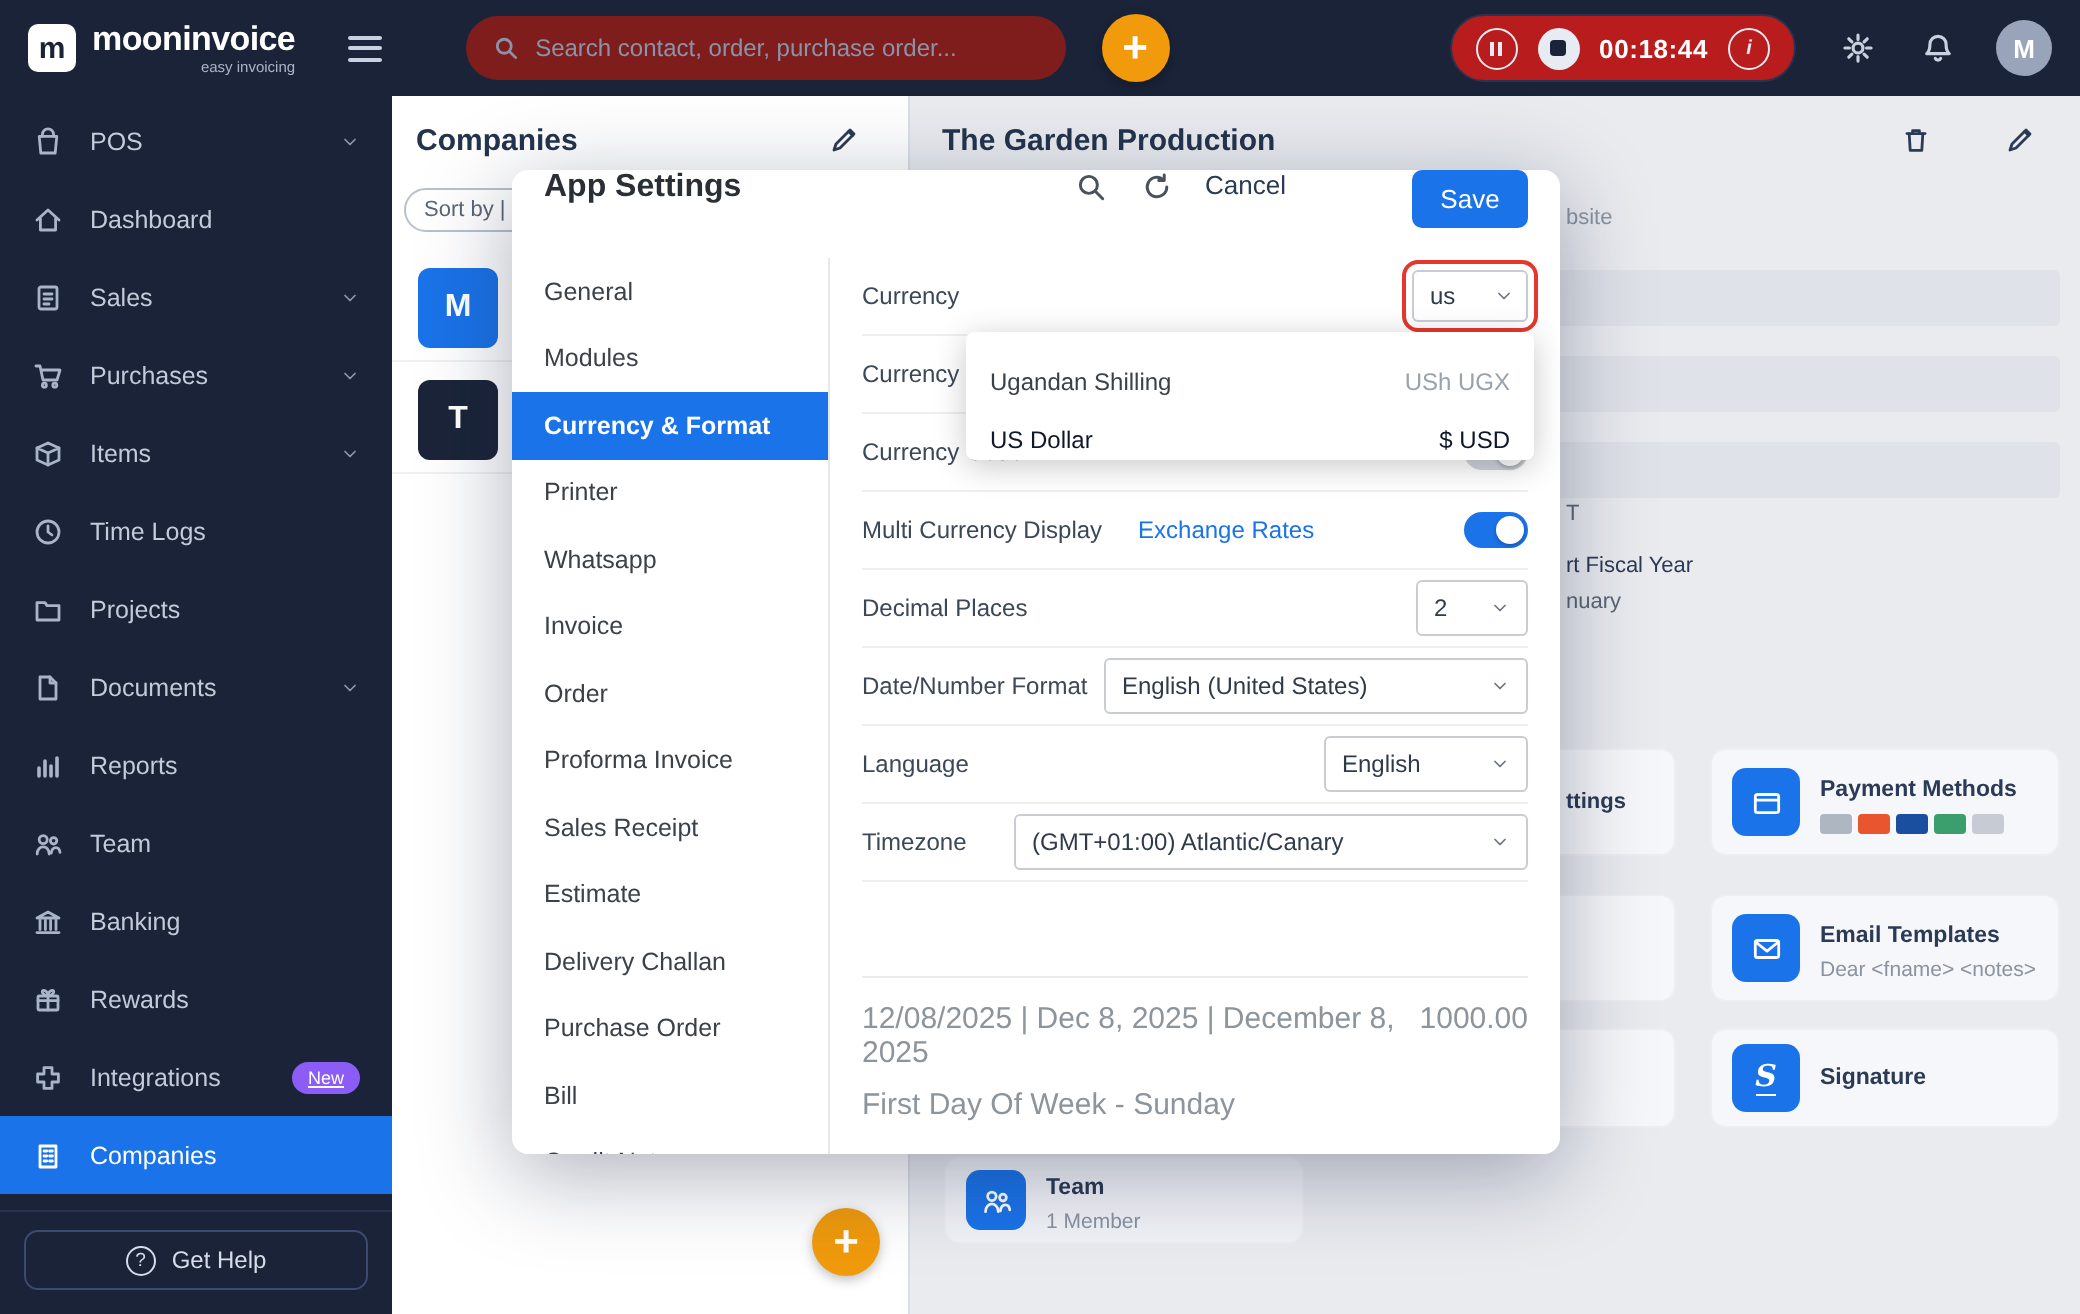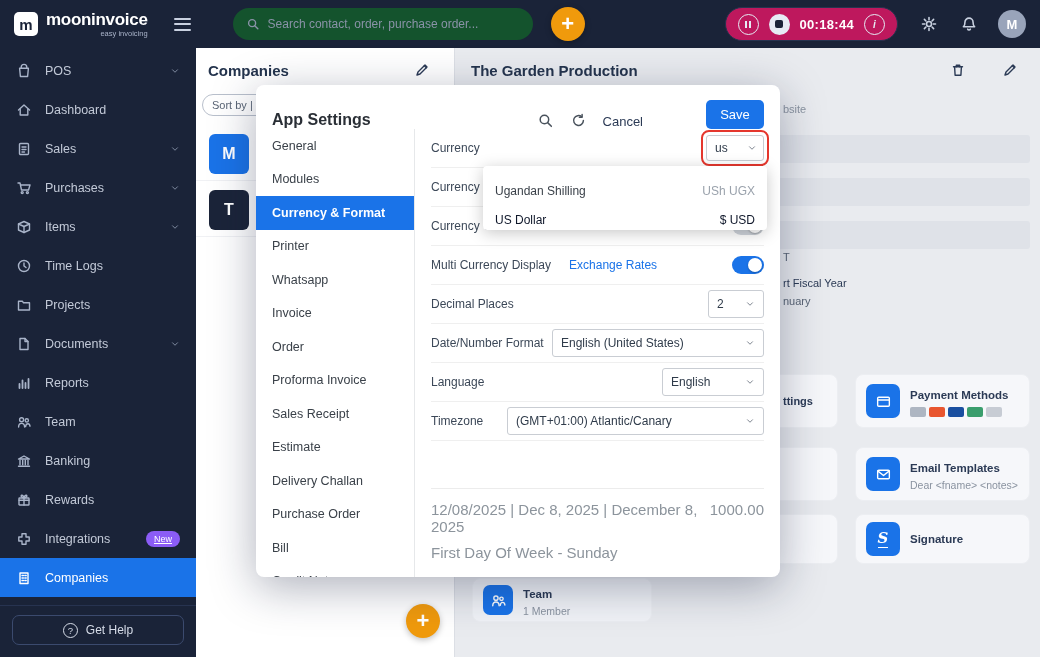--- a/index.html
+++ b/index.html
@@ -10,27 +10,27 @@
 
   
   .topbar { position:absolute; left:0; top:0; right:0; height:48px; background:#1a2338; display:flex; align-items:center; padding:0 14px; z-index:5; }
   .logo { display:flex; align-items:center; gap:8px; color:#fff; }
   .logo-icon { width:24px; height:24px; border-radius:5px; background:#fff; color:#1a2338; font-weight:bold; font-size:15px; display:flex; align-items:center; justify-content:center; }
   .logo-texts { display:flex; flex-direction:column; align-items:flex-start; }
   .logo-text { font-size:17px; font-weight:bold; line-height:1; letter-spacing:-.3px; }
   .logo-tag { font-size:7.5px; color:#a9b3c9; align-self:flex-end; margin-top:1px; }
   .hamburger { margin-left:26px; display:flex; flex-direction:column; gap:3.5px; cursor:pointer; }
   .hamburger span { width:17px; height:2px; background:#c9d1e0; border-radius:1px; }
-  .search { width:300px; height:32px; background:#14532d; border-radius:16px; display:flex; align-items:center; gap:8px; padding:0 13px; margin-left:42px; color:#8a93a8; }
+  .search { width:300px; height:32px; background:#7f1d1d; border-radius:16px; display:flex; align-items:center; gap:8px; padding:0 13px; margin-left:42px; color:#8a93a8; }
   .search svg { width:14px; height:14px; stroke:#8a93a8; fill:none; stroke-width:1.6; }
   .search input { flex:1; background:transparent; border:0; outline:0; color:#cfd6e4; font-size:12px; }
   .search input::placeholder { color:#8a93a8; }
   .fab { width:34px; height:34px; border-radius:50%; background:#f09a0c; color:#fff; font-size:22px; font-weight:bold; display:flex; align-items:center; justify-content:center; cursor:pointer; box-shadow:0 2px 6px rgba(0,0,0,.25); }
   .topbar .fab { margin-left:18px; }
-  .timer { margin-left:auto; height:34px; background:#be185d; border:1px solid #27334f; border-radius:17px; display:flex; align-items:center; gap:10px; padding:0 12px; color:#fff; }
+  .timer { margin-left:auto; height:34px; background:#b91c1c; border:1px solid #27334f; border-radius:17px; display:flex; align-items:center; gap:10px; padding:0 12px; color:#fff; }
   .t-btn { width:21px; height:21px; border-radius:50%; display:flex; align-items:center; justify-content:center; cursor:pointer; }
   .t-pause { border:1.6px solid #e6ebf4; gap:2.5px; }
   .t-pause i { width:2px; height:7px; background:#e6ebf4; display:block; }
   .t-stop { background:#e6ebf4; }
   .t-stop i { width:8px; height:8px; background:#1a2338; border-radius:2px; display:block; }
   .t-time { font-size:13px; font-weight:bold; letter-spacing:.3px; }
   .t-info { border:1.4px solid #e6ebf4; font-size:10px; font-style:italic; font-weight:bold; color:#e6ebf4; }
   .tb-ico { margin-left:22px; color:#c9d1e0; cursor:pointer; }
   .tb-ico svg { width:18px; height:18px; }
   .avatar { width:28px; height:28px; margin-left:20px; border-radius:50%; background:#99a4ba; color:#fff; font-size:13px; font-weight:bold; display:flex; align-items:center; justify-content:center; cursor:pointer; }
@@ -71,21 +71,21 @@
   .card-icon { width:34px; height:34px; flex:none; border-radius:7px; background:#1a73e8; color:#fff; display:flex; align-items:center; justify-content:center; }
   .card-icon svg { width:17px; height:17px; stroke-width:1.3; }
   .card-title { font-size:11.5px; font-weight:bold; color:#2b3a55; }
   .card-sub { font-size:10.5px; color:#8a93a0; margin-top:3px; white-space:nowrap; }
   .paychips { display:flex; gap:3px; margin-top:4px; }
   .chip { width:16px; height:10px; border-radius:2px; background:#c7ccd4; }
   .sig-glyph { font-family:"DejaVu Serif",serif; font-style:italic; font-weight:bold; font-size:15px; border-bottom:1.4px solid #fff; line-height:1.1; }
 
   
   .modal { position:absolute; left:256px; top:85px; width:524px; height:492px; background:#fff; border-radius:8px; box-shadow:0 10px 45px rgba(20,30,60,.35); z-index:10; overflow:hidden; }
-  .m-head { height:44px; display:flex; align-items:flex-end; gap:16px; padding:0 16px; }
+  .m-head { height:44px; display:flex; align-items:flex-start; gap:16px; padding:0 16px; }
   .m-title { font-size:16px; font-weight:bold; color:#2a2f36; flex:1; }
   .m-hico { color:#49525c; cursor:pointer; }
   .m-hico svg { width:17px; height:17px; }
   .m-cancel { font-size:13px; color:#2b3a55; cursor:pointer; }
   .m-save { width:58px; height:29px; background:#1a73e8; color:#fff; border:0; border-radius:5px; font-size:13px; font-family:inherit; cursor:pointer;margin-left:47px; }
   .m-body { display:flex; height:448px; }
   .m-menu { width:159px; flex:none; border-right:1px solid #e6e8ea; overflow:hidden; }
   .m-item { height:33.5px; display:flex; align-items:center; padding:0 16px; font-size:12.5px; color:#3a4149; cursor:pointer; white-space:nowrap; }
   .m-item.active { background:#1a73e8; color:#fff; font-weight:bold; }
   .m-content { flex:1; position:relative; padding:0 16px; }

